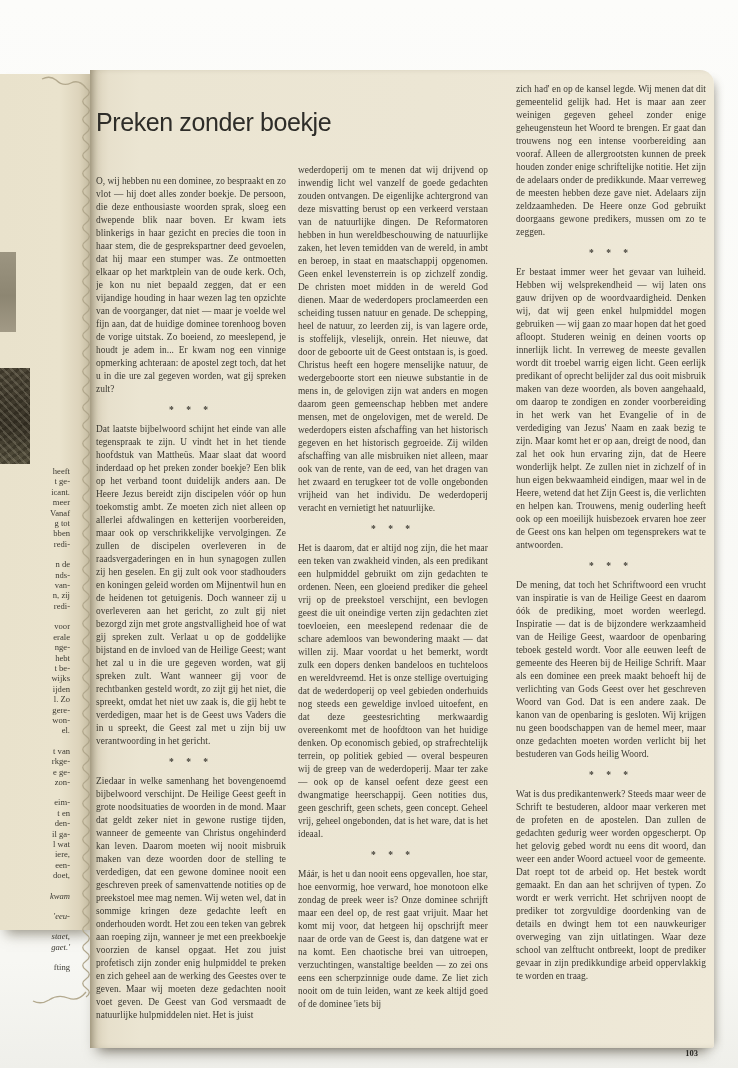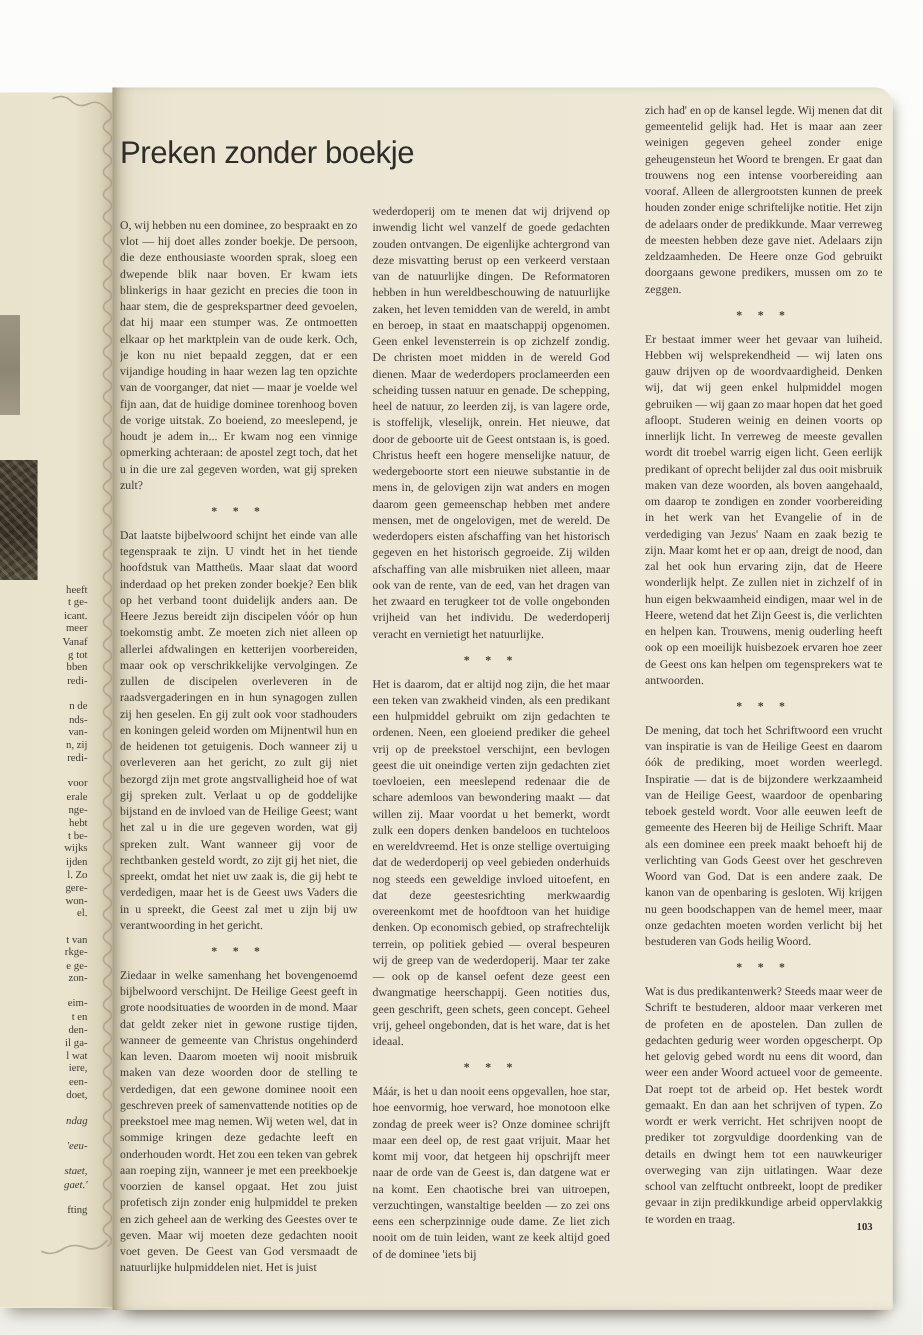--- a/index.html
+++ b/index.html
@@ -1,21 +1,21 @@
 <!DOCTYPE html>
 <html lang="nl"><head>
 <meta charset="utf-8">
 <style>
   html,body{margin:0;padding:0;}
   body{width:738px;height:1068px;background:#fbfbf8;font-family:"Liberation Serif","DejaVu Serif",serif;}
   .scene{position:relative;width:738px;height:1068px;overflow:hidden;
          background:linear-gradient(180deg,#fcfcfa 0%,#f7f7f3 90%,#efefea 100%);}
 
   
-  .strip{position:absolute;left:0;top:74px;width:96px;height:972px;
+  .strip{position:absolute;left:0;top:74px;width:96px;height:856px;
          background:linear-gradient(90deg,#e9e2cc 0%,#eae3cd 62%,#ddd4bc 82%,#c7bda2 96%,#bcb296 100%);
          box-shadow:0 10px 12px -6px rgba(80,72,52,.55);}
   .photo-frag{position:absolute;}
   .photo-frag.a{left:0;top:178px;width:16px;height:80px;
                 background:linear-gradient(180deg,#9c9581 0%,#8d8672 55%,#a29a86 100%);}
   .photo-frag.b{left:0;top:294px;width:30px;height:96px;
                 background:
                   repeating-linear-gradient(47deg,rgba(235,228,205,.16) 0 2px,rgba(0,0,0,0) 2px 6px),
                   repeating-linear-gradient(-33deg,rgba(20,16,8,.25) 0 3px,rgba(0,0,0,0) 3px 7px),
                   linear-gradient(180deg,#4a4435 0%,#373226 60%,#55503e 100%);}
@@ -37,21 +37,21 @@
          font-family:"Liberation Sans","DejaVu Sans",sans-serif;
          font-size:25px;font-weight:400;letter-spacing:-.4px;color:#2e2d29;white-space:nowrap;}
   .col{position:absolute;width:190px;overflow:hidden;}
   .col1{left:6px;top:78px;height:858px;margin-top:27px;}
   .col2{left:208px;top:94px;height:858px;}
   .col3{left:426px;top:13px;height:925px;}
   .para{margin:0;text-align:justify;font-size:9.4px;line-height:13px;color:#3a3831;
         letter-spacing:.05px;word-spacing:-.2px;}
   .stars{text-align:center;font-size:9.5px;font-weight:bold;letter-spacing:5px;
          color:#45423a;margin:9px 0 8px 0;}
-  .pageno{position:absolute;right:16px;top:906px;font-size:8.5px;font-weight:bold;color:#2b2a26;}
+  .pageno{position:absolute;right:16px;top:978px;font-size:8.5px;font-weight:bold;color:#2b2a26;}
 </style>
 </head>
 <body>
 
 <div class="scene">
 
   <div class="strip">
     <div class="photo-frag a"></div>
     <div class="photo-frag b"></div>
     <div class="frags">
@@ -84,21 +84,21 @@
         <div class="frag">e ge-</div>
         <div class="frag">zon-</div>
         <div class="frag gap">eim-</div>
         <div class="frag">t en</div>
         <div class="frag">den-</div>
         <div class="frag">il ga-</div>
         <div class="frag">l wat</div>
         <div class="frag">iere,</div>
         <div class="frag">een-</div>
         <div class="frag">doet,</div>
-        <div class="frag it gap">ndag</div>
+        <div class="frag it gap">kwam</div>
         <div class="frag it gap">'eeu-</div>
         <div class="frag it gap">staet,</div>
         <div class="frag it">gaet.'</div>
         <div class="frag gap">fting</div>
       </div>
     <svg class="zig">
       <path id="zig-vert" d="M46 14 Q 52.5 18.5 46 23 Q 39.5 27.5 46 32 Q 52.5 36.5 46 41 Q 39.5 45.5 46 50 Q 52.5 54.5 46 59 Q 39.5 63.5 46 68 Q 52.5 72.5 46 77 Q 39.5 81.5 46 86 Q 52.5 90.5 46 95 Q 39.5 99.5 46 104 Q 52.5 108.5 46 113 Q 39.5 117.5 46 122 Q 52.5 126.5 46 131 Q 39.5 135.5 46 140 Q 52.5 144.5 46 149 Q 39.5 153.5 46 158 Q 52.5 162.5 46 167 Q 39.5 171.5 46 176 Q 52.5 180.5 46 185 Q 39.5 189.5 46 194 Q 52.5 198.5 46 203 Q 39.5 207.5 46 212 Q 52.5 216.5 46 221 Q 39.5 225.5 46 230 Q 52.5 234.5 46 239 Q 39.5 243.5 46 248 Q 52.5 252.5 46 257 Q 39.5 261.5 46 266 Q 52.5 270.5 46 275 Q 39.5 279.5 46 284 Q 52.5 288.5 46 293 Q 39.5 297.5 46 302 Q 52.5 306.5 46 311 Q 39.5 315.5 46 320 Q 52.5 324.5 46 329 Q 39.5 333.5 46 338 Q 52.5 342.5 46 347 Q 39.5 351.5 46 356 Q 52.5 360.5 46 365 Q 39.5 369.5 46 374 Q 52.5 378.5 46 383 Q 39.5 387.5 46 392 Q 52.5 396.5 46 401 Q 39.5 405.5 46 410 Q 52.5 414.5 46 419 Q 39.5 423.5 46 428 Q 52.5 432.5 46 437 Q 39.5 441.5 46 446 Q 52.5 450.5 46 455 Q 39.5 459.5 46 464 Q 52.5 468.5 46 473 Q 39.5 477.5 46 482 Q 52.5 486.5 46 491 Q 39.5 495.5 46 500 Q 52.5 504.5 46 509 Q 39.5 513.5 46 518 Q 52.5 522.5 46 527 Q 39.5 531.5 46 536 Q 52.5 540.5 46 545 Q 39.5 549.5 46 554 Q 52.5 558.5 46 563 Q 39.5 567.5 46 572 Q 52.5 576.5 46 581 Q 39.5 585.5 46 590 Q 52.5 594.5 46 599 Q 39.5 603.5 46 608 Q 52.5 612.5 46 617 Q 39.5 621.5 46 626 Q 52.5 630.5 46 635 Q 39.5 639.5 46 644 Q 52.5 648.5 46 653 Q 39.5 657.5 46 662 Q 52.5 666.5 46 671 Q 39.5 675.5 46 680 Q 52.5 684.5 46 689 Q 39.5 693.5 46 698 Q 52.5 702.5 46 707 Q 39.5 711.5 46 716 Q 52.5 720.5 46 725 Q 39.5 729.5 46 734 Q 52.5 738.5 46 743 Q 39.5 747.5 46 752 Q 52.5 756.5 46 761 Q 39.5 765.5 46 770 Q 52.5 774.5 46 779 Q 39.5 783.5 46 788 Q 52.5 792.5 46 797 Q 39.5 801.5 46 806 Q 52.5 810.5 46 815 Q 39.5 819.5 46 824 Q 52.5 828.5 46 833 Q 39.5 837.5 46 842 Q 52.5 846.5 46 851 Q 39.5 855.5 46 860 Q 52.5 864.5 46 869 Q 39.5 873.5 46 878 Q 52.5 882.5 46 887 Q 39.5 891.5 46 896 Q 52.5 900.5 46 905 Q 39.5 909.5 46 914 Q 52.5 918.5 46 923"></path>
       <path id="zig-top" d="M46 14 q -7 -9 -15 -5 q -8 4 -15 -3 q -6 -5 -14 -1"></path>
       <path id="zig-bottom" d="M46 918 q -8 10 -18 6 q -10 -4 -19 2 q -8 5 -16 1"></path>
     </svg>

